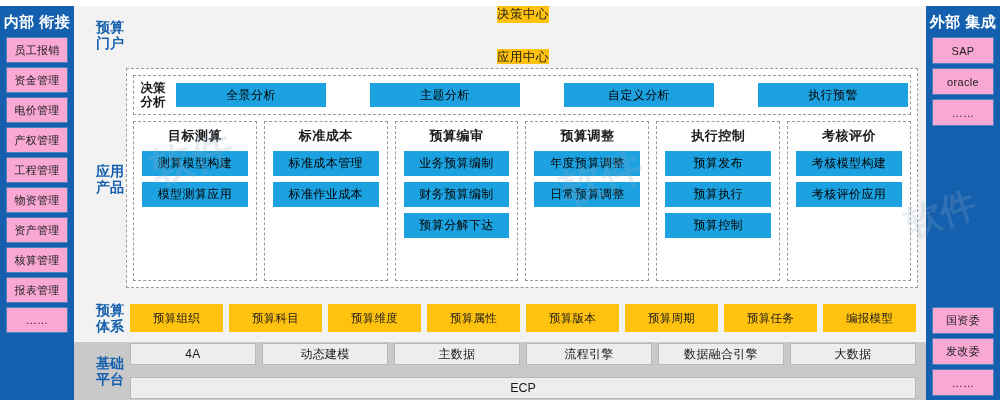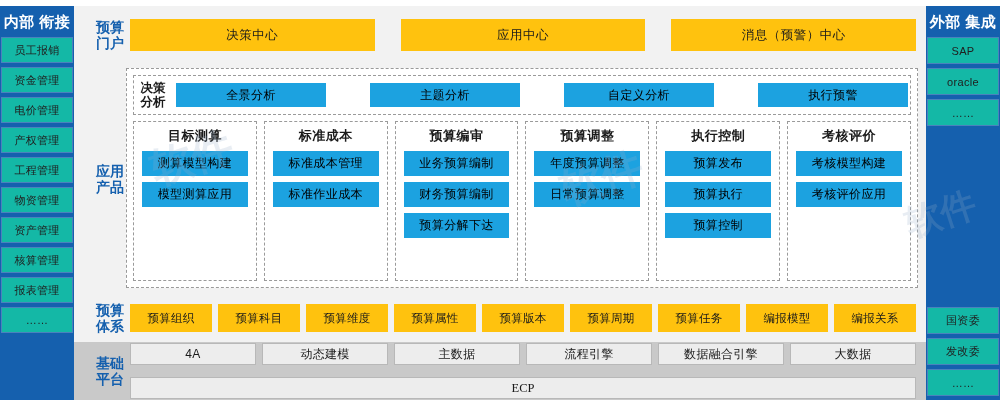--- a/index.html
+++ b/index.html
@@ -31,23 +31,23 @@
   .side-title {
     color: #ffffff;
     font-weight: bold;
     font-size: 15px;
     line-height: 17px;
     text-align: center;
     padding: 7px 0 7px 0;
     letter-spacing: .5px;
   }
   .side-chip {
-    width: 72px;
+    width: 62px;
     min-height: 26px;
-    background: #14b8a6;
+    background: #f9a8d4;
     border: 1px solid #4A82BD;
     color: #202020;
     font-size: 11px;
     display: flex;
     align-items: center;
     justify-content: center;
     margin-bottom: 4px;
     letter-spacing: .3px;
   }
   .side-chip.tall { min-height: 27px; }
@@ -84,20 +84,21 @@
 
   
   .portal-band { height: 58px; background:#F2F2F2; }
   .portal-row {
     height: 100%;
     display: flex;
     align-items: center;
     justify-content: space-between;
     padding: 0 10px 0 4px;
     gap: 26px;
+    flex-direction: column;
   }
   .portal-chip {
     flex: 1 1 0;
     height: 32px;
     background: #FFC20E;
     color: #1a1a1a;
     font-size: 12.5px;
     display: flex;
     align-items: center;
     justify-content: center;
@@ -239,21 +240,20 @@
   .ecp-chip {
     background: #EDEDED;
     border: 1px solid #B8B8B8;
     color: #1a1a1a;
     font-size: 12.5px;
     height: 22px;
     display: flex;
     align-items: center;
     justify-content: center;
     width: 100%;
-    font-family: Liberation Serif, serif;
   }
 
   
   .wm {
     position: absolute;
     pointer-events: none;
     color: rgba(150,175,200,0.22);
     font-size: 42px;
     font-weight: bold;
     transform: rotate(-18deg);
@@ -381,21 +381,20 @@
       <div class="band-body">
         <div class="system-row">
           <div class="system-chip">预算组织</div>
           <div class="system-chip">预算科目</div>
           <div class="system-chip">预算维度</div>
           <div class="system-chip">预算属性</div>
           <div class="system-chip">预算版本</div>
           <div class="system-chip">预算周期</div>
           <div class="system-chip">预算任务</div>
           <div class="system-chip">编报模型</div>
-          <div class="system-chip">编报关系</div>
         </div>
       </div>
     </div>
 
     <div class="band base-band">
       <div class="band-label">
         <div>
           <span>基础</span>
           <span>平台</span>
         </div>

